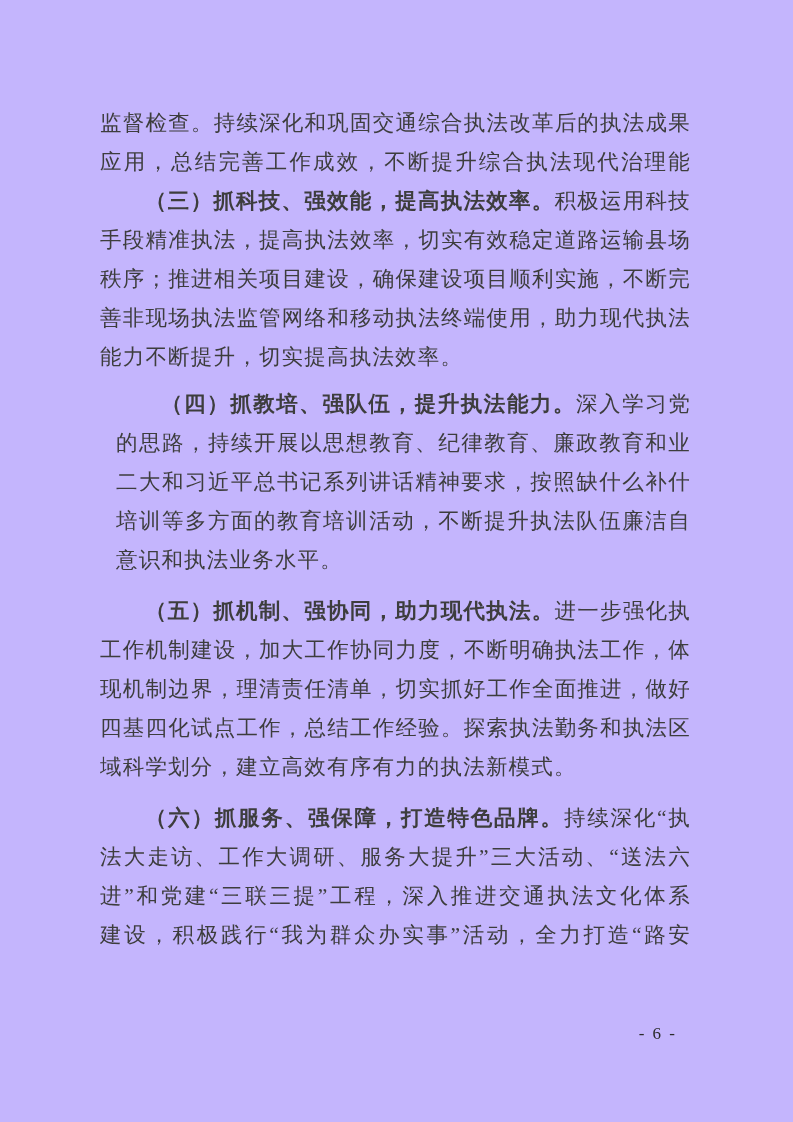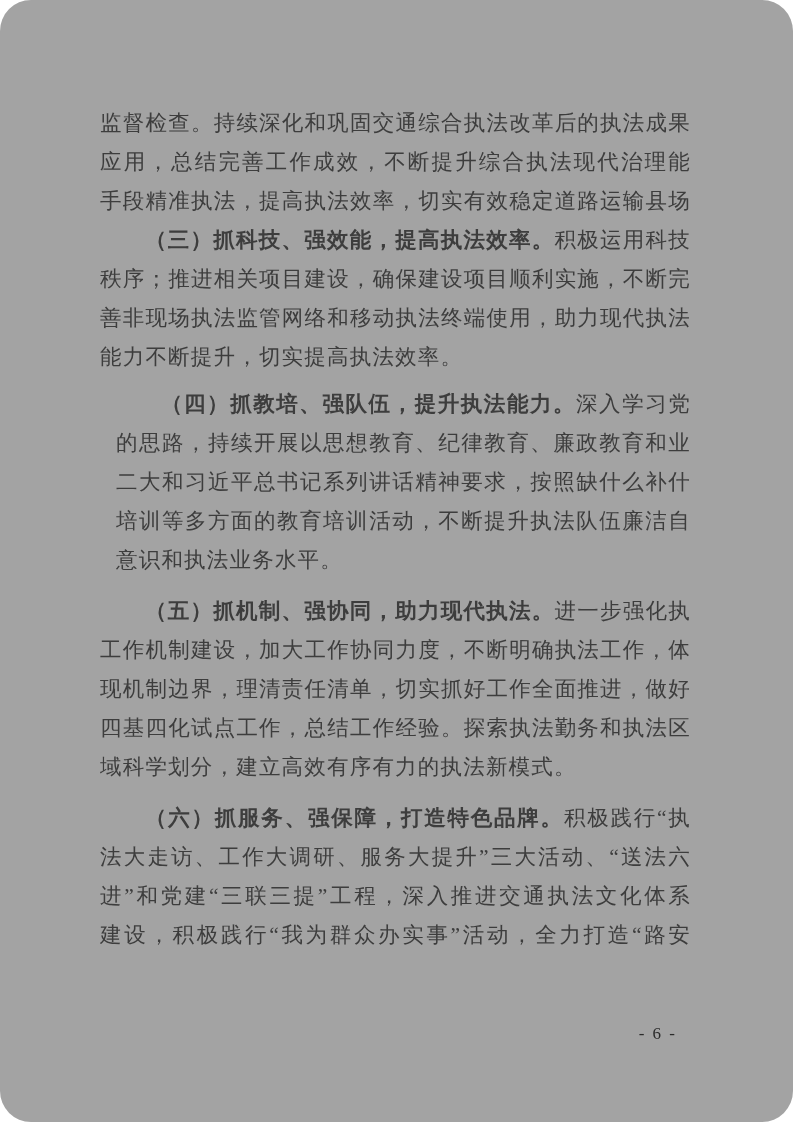--- a/index.html
+++ b/index.html
@@ -4,24 +4,23 @@
 <style>
   html, body {
     margin: 0;
     padding: 0;
     background: #ffffff;
   }
   .page {
     position: relative;
     width: 793px;
     height: 1122px;
-    background: #a3a3a3;
+    background: #c4b5fd;
     overflow: hidden;
     font-family: "Liberation Serif", "DejaVu Serif", serif;
-    border-radius: 31px;
   }
   .content {
     position: absolute;
     left: 100px;
     top: 104px;
     width: 591px;
     color: #3d3d3d;
   }
   .para { margin: 0; padding: 0; }
   .para.gap-sm { margin-top: 8px; margin-left: 16px; }
@@ -59,41 +58,41 @@
 </head>
 <body>
 
 <div class="page">
   <div class="content" id="doc-content">
       <div class="para">
         <div class="line justify"><span class="seg">监督检查。持续深化和巩固交通综合执法改革后的执法成果</span></div>
         <div class="line justify"><span class="seg">应用，总结完善工作成效，不断提升综合执法现代治理能力。</span></div>
       </div>
       <div class="para">
+        <div class="line justify indent"><span class="seg-bold">（三）抓科技、强效能，提高执法效率。</span><span class="seg">积极运用科技</span></div>
         <div class="line justify"><span class="seg">手段精准执法，提高执法效率，切实有效稳定道路运输县场</span></div>
-        <div class="line justify indent"><span class="seg-bold">（三）抓科技、强效能，提高执法效率。</span><span class="seg">积极运用科技</span></div>
         <div class="line justify"><span class="seg">秩序；推进相关项目建设，确保建设项目顺利实施，不断完</span></div>
         <div class="line justify"><span class="seg">善非现场执法监管网络和移动执法终端使用，助力现代执法</span></div>
         <div class="line left"><span class="seg">能力不断提升，切实提高执法效率。</span></div>
       </div>
       <div class="para gap-sm">
         <div class="line justify indent"><span class="seg-bold">（四）抓教培、强队伍，提升执法能力。</span><span class="seg">深入学习党的</span></div>
         <div class="line justify"><span class="seg">的思路，持续开展以思想教育、纪律教育、廉政教育和业务</span></div>
         <div class="line justify"><span class="seg">二大和习近平总书记系列讲话精神要求，按照缺什么补什么</span></div>
         <div class="line justify"><span class="seg">培训等多方面的教育培训活动，不断提升执法队伍廉洁自律</span></div>
         <div class="line left"><span class="seg">意识和执法业务水平。</span></div>
       </div>
       <div class="para gap-md">
         <div class="line justify indent"><span class="seg-bold">（五）抓机制、强协同，助力现代执法。</span><span class="seg">进一步强化执法</span></div>
         <div class="line justify"><span class="seg">工作机制建设，加大工作协同力度，不断明确执法工作，体</span></div>
         <div class="line justify"><span class="seg">现机制边界，理清责任清单，切实抓好工作全面推进，做好</span></div>
         <div class="line justify"><span class="seg">四基四化试点工作，总结工作经验。探索执法勤务和执法区</span></div>
         <div class="line left"><span class="seg">域科学划分，建立高效有序有力的执法新模式。</span></div>
       </div>
       <div class="para gap-md">
-        <div class="line justify indent"><span class="seg-bold">（六）抓服务、强保障，打造特色品牌。</span><span class="seg">积极践行“执</span></div>
+        <div class="line justify indent"><span class="seg-bold">（六）抓服务、强保障，打造特色品牌。</span><span class="seg">持续深化“执</span></div>
         <div class="line justify"><span class="seg">法大走访、工作大调研、服务大提升”三大活动、“送法六</span></div>
         <div class="line justify"><span class="seg">进”和党建“三联三提”工程，深入推进交通执法文化体系</span></div>
         <div class="line justify"><span class="seg">建设，积极践行“我为群众办实事”活动，全力打造“路安</span></div>
       </div>
     </div>
   <div class="page-number">- 6 -</div>
 </div>
 
 </body></html>

